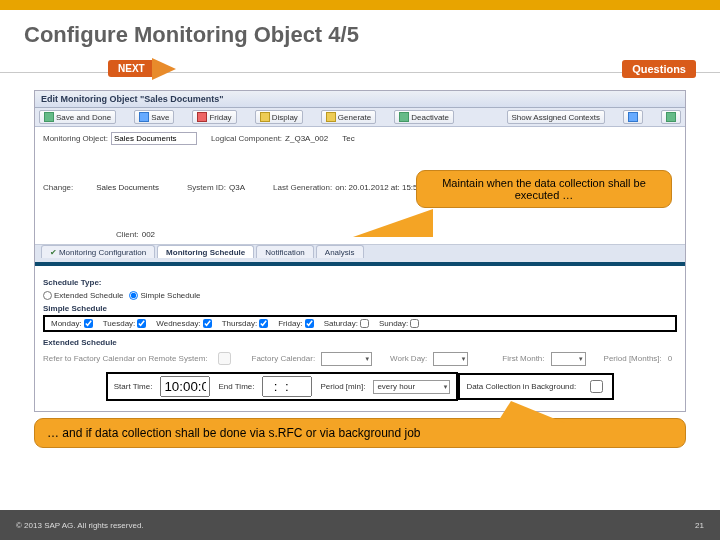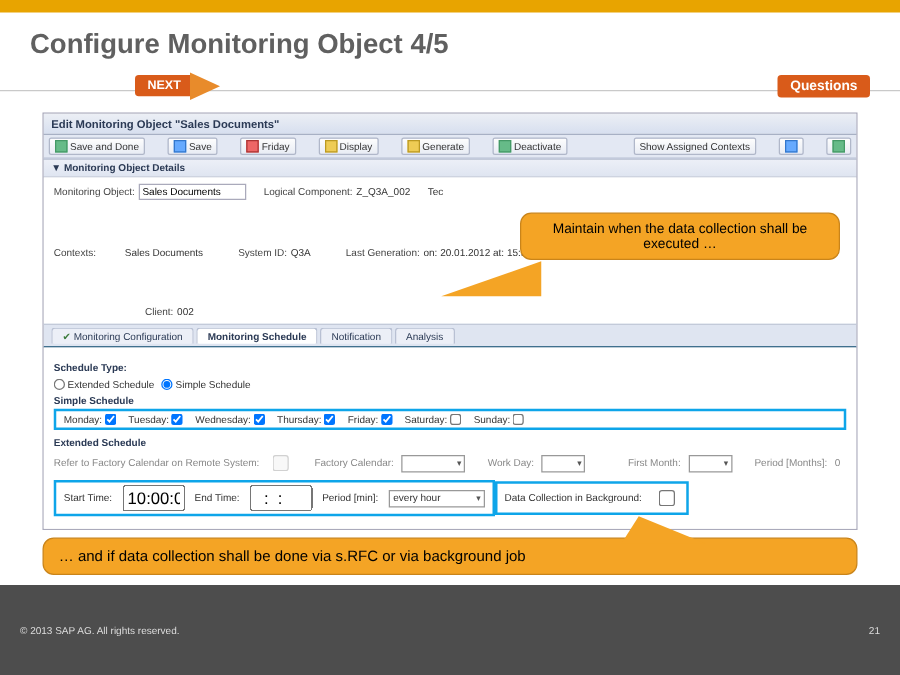--- a/index.html
+++ b/index.html
@@ -17,38 +17,38 @@
 .tb-btn{background:linear-gradient(#fdfdfd,#e8ecf4);border:1px solid #b0b7c9;padding:1px 4px;border-radius:2px;display:flex;align-items:center;gap:2px}
 .ic{display:inline-block;width:8px;height:8px;background:#6b8;border:1px solid #496}
 .ic.bl{background:#6af;border-color:#37c}
 .ic.rd{background:#e66;border-color:#a33}
 .ic.yl{background:#ec5;border-color:#b92}
 .panel-hdr{background:linear-gradient(#eceff7,#dfe5f1);border-top:1px solid #c3cad9;border-bottom:1px solid #c3cad9;padding:2px 6px;font-weight:bold;color:#2b3a55}
 .details{background:#fff;padding:5px 8px;display:flex;flex-wrap:wrap;gap:19px 14px}
 .fld{display:flex;align-items:center;gap:3px}
 .fld label{color:#444}
 .fld input{border:1px solid #aab;font-size:8px;padding:0 2px;height:11px;background:#fff}
-.tabs{background:#dfe5f1;border-top:1px solid #c3cad9;border-bottom:1px solid #0c4a6e;padding:0 6px;display:flex;gap:2px;align-items:center;height:17px}
+.tabs{background:#dfe5f1;border-top:1px solid #c3cad9;border-bottom:4px solid #0c4a6e;padding:0 6px;display:flex;gap:2px;align-items:flex-start;height:17px}
 .tab{background:#eceff7;border:1px solid #b8c0d3;border-bottom:none;padding:2px 8px 1px;border-radius:3px 3px 0 0;color:#2b3a55}
 .tab.active{background:#fff;font-weight:bold}
 .body-area{background:#fff;padding:6px 8px 10px}
 .sec-lbl{font-weight:bold;color:#2b3a55;margin:4px 0 2px}
 .row{display:flex;align-items:center;gap:6px;margin:2px 0}
-.red-box{border:2px solid #0ea5e9;padding:2px 6px;display:flex;gap:10px;align-items:center}
+.red-box{border:2px solid #000000;padding:2px 6px;display:flex;gap:10px;align-items:center}
 .cb{display:flex;align-items:center;gap:2px}
 .cb input{margin:0;width:9px;height:9px}
-.settings-row{display:flex;justify-content:flex-start;align-items:center;margin-top:4px}
+.settings-row{display:flex;justify-content:center;align-items:center;margin-top:4px}
 .settings-left{display:flex;gap:8px;align-items:center}
 .sel{border:1px solid #999;background:#fff;padding:0 12px 0 3px;height:12px;display:inline-flex;align-items:center;position:relative}
 .sel:after{content:"▾";position:absolute;right:2px;font-size:7px;color:#555}
 .callout1{position:absolute;right:48px;top:170px;width:234px;background:#f4a425;border:1px solid #c9841a;border-radius:9px;padding:6px 10px;font-size:11px;color:#000;text-align:center;z-index:5}
 .callout1:before{content:"";position:absolute;left:-64px;bottom:-30px;border-top:28px solid transparent;border-bottom:0 solid transparent;border-right:80px solid #f4a425}
 .callout2{margin:6px 34px 0;background:#f4a425;border:1px solid #c9841a;border-radius:9px;padding:7px 12px;font-size:12px;color:#000;position:relative}
 .callout2:before{content:"";position:absolute;right:120px;top:-18px;border-left:14px solid transparent;border-right:54px solid transparent;border-bottom:22px solid #f4a425}
-.footer{position:absolute;bottom:0;left:0;right:0;height:40px;background:#4d4d4d;color:#ddd;font-size:8px;display:flex;align-items:center;justify-content:space-between;padding:16px 16px}
+.footer{position:absolute;bottom:0;left:0;right:0;height:30px;background:#4d4d4d;color:#ddd;font-size:8px;display:flex;align-items:center;justify-content:space-between;padding:0 16px}
 .rad{display:flex;align-items:center;gap:2px}
 .rad input{margin:0;width:9px;height:9px}
 </style>
 </head>
 <body>
 
 <div class="top-bar"></div>
 <div class="slide-title">Configure Monitoring Object 4/5</div>
 
 <div class="accent-row">
@@ -93,36 +93,35 @@
         </div>
       <div class="tb-btn">
           <span class="ic bl"></span>
         </div>
       <div class="tb-btn">
           <span class="ic"></span>
         </div>
     </div>
   </div>
 
-  <div class="panel-hdr">▼ <span>Monitoring Object Details</span></div>
   <div class="details">
     <div class="fld">
         <label>Monitoring Object:</label>
         <input style="width: 80px;" value="Sales Documents">
       </div>
     <div class="fld">
         <label>Logical Component:</label>
         <span>Z_Q3A_002</span>
       </div>
     <div class="fld">
         <span>Tec</span>
       </div>
     <div style="flex-basis:100%"></div>
     <div class="fld">
-        <label>Contexts:</label>
+        <label>Change:</label>
         <span style="margin-left:20px">Sales Documents</span>
       </div>
     <div class="fld" style="margin-left:14px">
         <label>System ID:</label>
         <span>Q3A</span>
       </div>
     <div class="fld" style="margin-left:14px">
         <label>Last Generation:</label>
         <span>on: 20.01.2012 at: 15:50:51 by: SPICY</span>
       </div>

